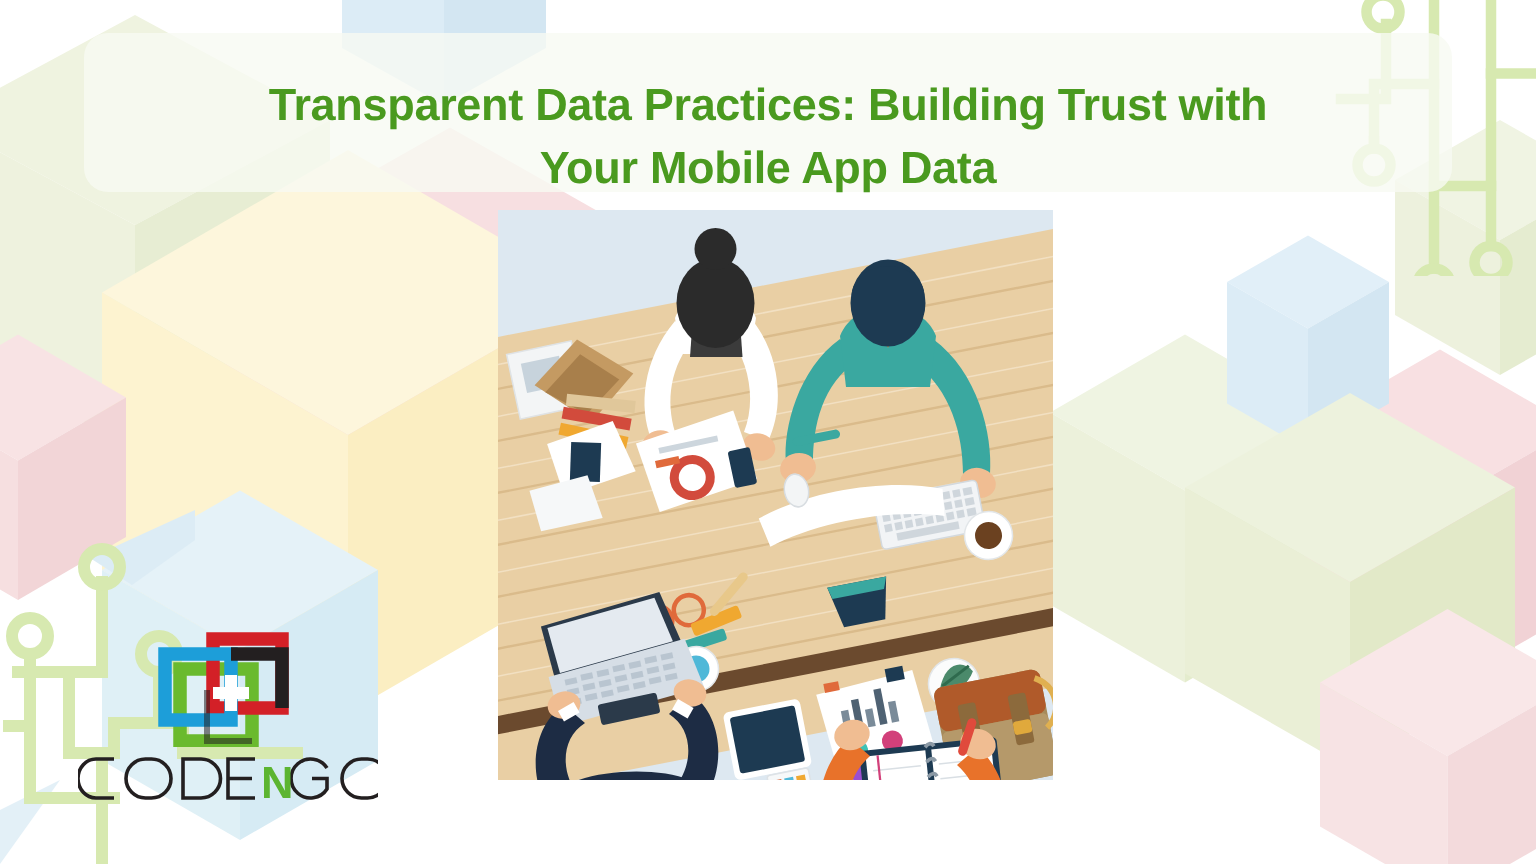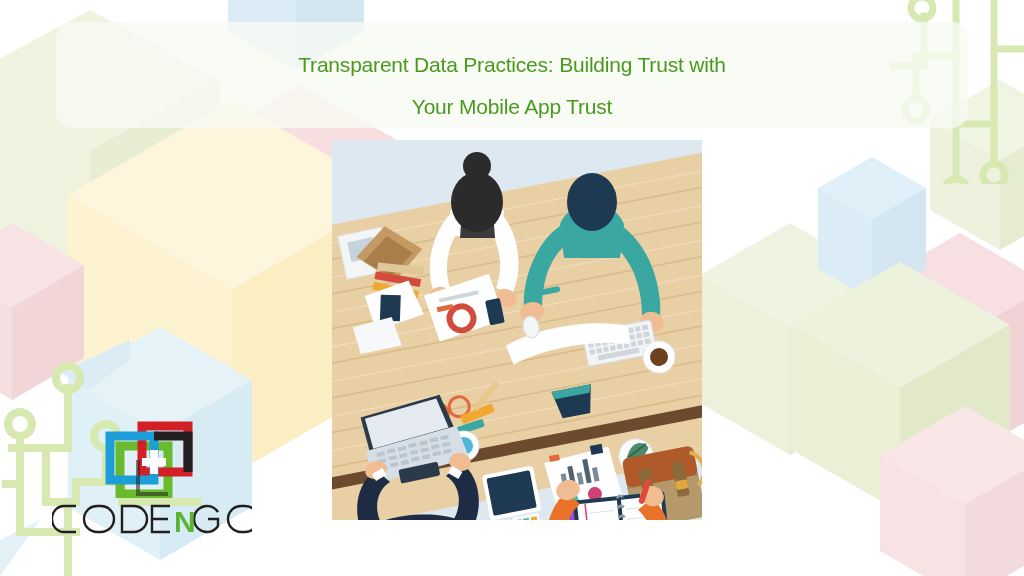--- a/index.html
+++ b/index.html
@@ -23,23 +23,23 @@
   .title-panel{
     position:absolute;
     left:56px;top:22px;width:912px;height:106px;
     background:rgba(247,250,242,0.80);
     border-radius:16px;
   }
   .title{
     position:absolute;
     left:56px;top:30px;width:912px;
     text-align:center;
-    font-size:21px;
+    font-size:30px;
     line-height:42px;
-    font-weight:normal;
+    font-weight:bold;
     color:#4a9a1f;
     letter-spacing:-0.2px;
     font-family:"Liberation Sans", sans-serif;
   }
 
   
   .hero{
     position:absolute;
     left:332px;top:140px;width:370px;height:380px;
     overflow:hidden;
@@ -180,21 +180,21 @@
         <circle cx="66" cy="16" r="12"></circle>
         <circle cx="18" cy="62" r="12"></circle>
         <circle cx="104" cy="74" r="12"></circle>
       </g>
     </svg>
   </div>
 
   <div class="title-panel"></div>
   <h1 class="title">
     <span>Transparent Data Practices: Building Trust with</span><br>
-    <span>Your Mobile App Trust</span>
+    <span>Your Mobile App Data</span>
   </h1>
 
   <div class="hero">
     <svg width="370" height="380" viewBox="0 0 370 380">
       <defs>
         <clipPath id="heroclip">
             <rect x="0" y="0" width="370" height="380"></rect>
           </clipPath>
       </defs>
       <g clip-path="url(#heroclip)">

